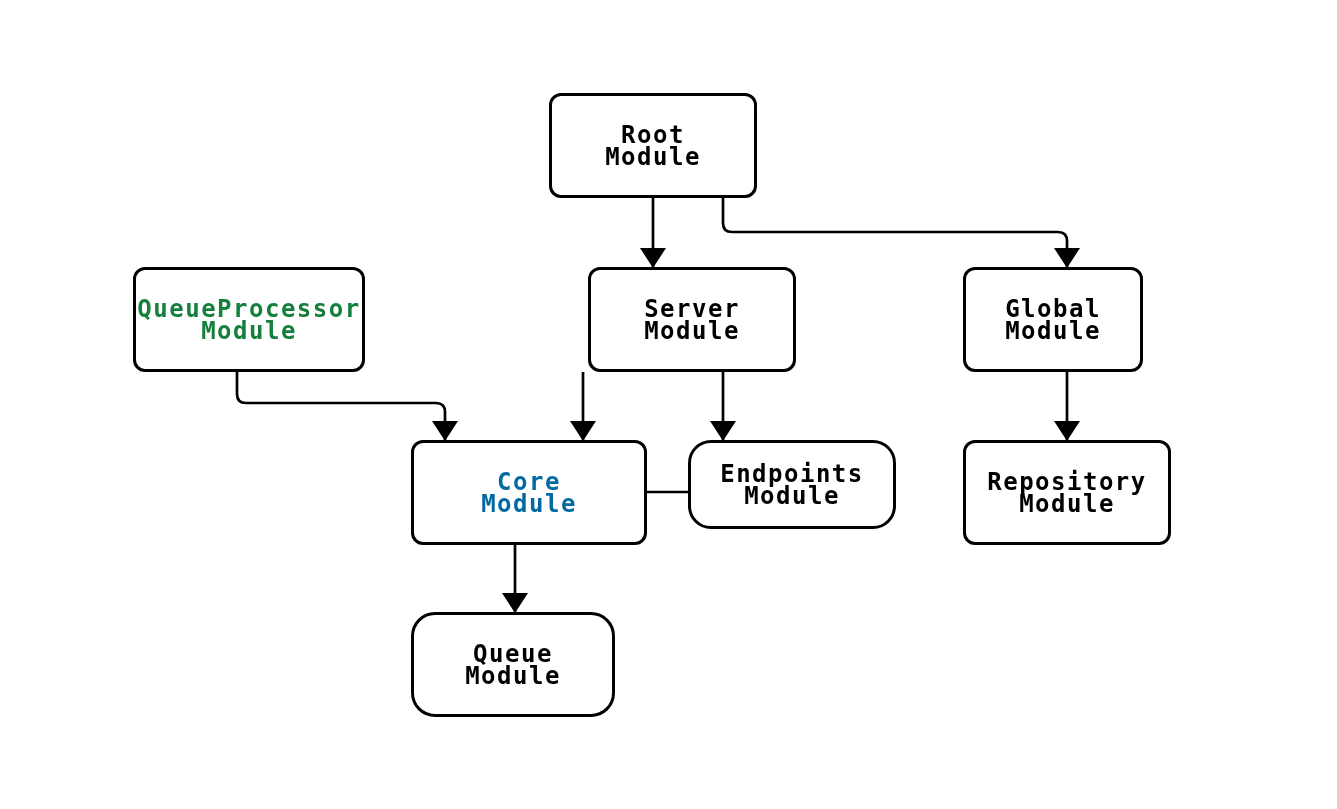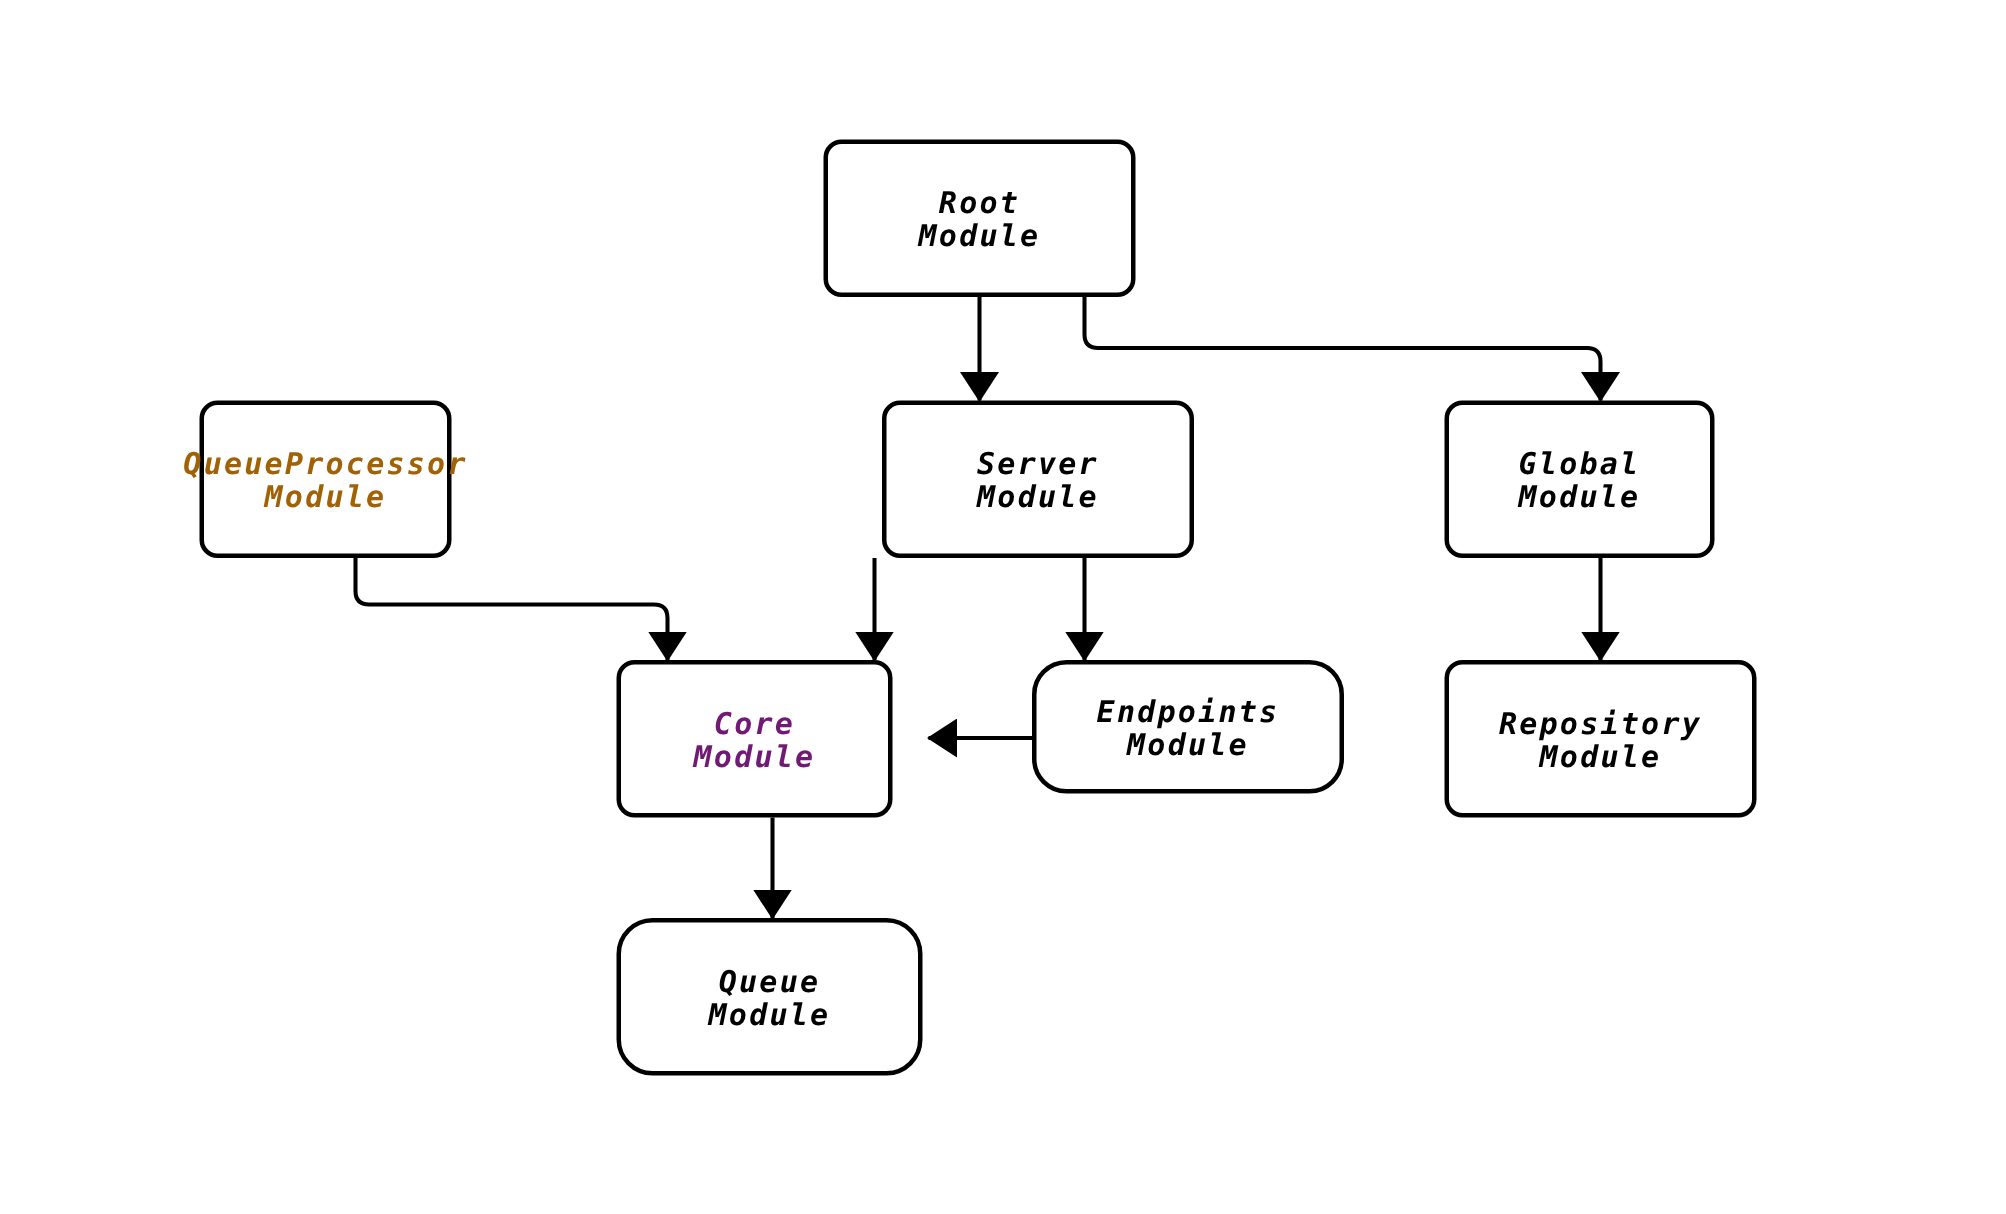--- a/index.html
+++ b/index.html
@@ -28,24 +28,23 @@
     border-width: 3px;
     border-radius: 12px;
     display: flex;
     align-items: center;
     justify-content: center;
     text-align: center;
   }
   .node-label {
     white-space: pre-line;
     font-weight: bold;
-    font-size: 20px;
+    font-size: 24px;
     line-height: 22px;
     letter-spacing: 1.5px;
-    font-style: italic;
   }
 </style>
 </head>
 <body>
 
 <div class="stage" style="background: rgb(255, 255, 255);">
 
   <svg class="edges" width="1337" height="809" viewBox="0 0 1337 809" xmlns="http://www.w3.org/2000/svg">
     <defs>
       <marker id="arrowhead" markerUnits="userSpaceOnUse" markerWidth="20" markerHeight="26" viewBox="0 0 20 26" refX="19" refY="13" orient="auto">
@@ -61,33 +60,33 @@
         <path d="M 688 492 L 619 492" fill="none" stroke="#000000" stroke-width="2.7" marker-end="url(#arrowhead)"></path>
         <path d="M 1067 372 L 1067 440" fill="none" stroke="#000000" stroke-width="2.7" marker-end="url(#arrowhead)"></path>
         <path d="M 515 545 L 515 612" fill="none" stroke="#000000" stroke-width="2.7" marker-end="url(#arrowhead)"></path>
       </g>
   </svg>
 
   <div class="node" style="left: 549px; top: 93px; width: 208px; height: 105px; background: rgb(255, 255, 255); border-color: rgb(0, 0, 0); border-width: 3px; color: rgb(0, 0, 0);">
     <span class="node-label">Root
 Module</span>
   </div>
-  <div class="node" style="left: 133px; top: 267px; width: 168px; height: 105px; background: rgb(255, 255, 255); border-color: rgb(0, 0, 0); border-width: 3px; color: #a16207;">
+  <div class="node" style="left: 133px; top: 267px; width: 232px; height: 105px; background: rgb(255, 255, 255); border-color: rgb(0, 0, 0); border-width: 3px; color: #15803d;">
     <span class="node-label">QueueProcessor
 Module</span>
   </div>
   <div class="node" style="left: 549px; top: 267px; width: 208px; height: 105px; background: rgb(255, 255, 255); border-color: rgb(0, 0, 0); border-width: 3px; color: rgb(0, 0, 0); margin-left: 39px;">
     <span class="node-label">Server
 Module</span>
   </div>
   <div class="node" style="left: 963px; top: 267px; width: 180px; height: 105px; background: rgb(255, 255, 255); border-color: rgb(0, 0, 0); border-width: 3px; color: rgb(0, 0, 0);">
     <span class="node-label">Global
 Module</span>
   </div>
-  <div class="node" style="left: 411px; top: 440px; width: 184px; height: 105px; background: rgb(255, 255, 255); border-color: rgb(0, 0, 0); border-width: 3px; color: #701a75;">
+  <div class="node" style="left: 411px; top: 440px; width: 236px; height: 105px; background: rgb(255, 255, 255); border-color: rgb(0, 0, 0); border-width: 3px; color: #0369a1;">
     <span class="node-label">Core
 Module</span>
   </div>
   <div class="node" style="left: 688px; top: 440px; width: 208px; height: 89px; background: rgb(255, 255, 255); border-color: rgb(0, 0, 0); border-width: 3px; color: rgb(0, 0, 0); border-radius: 23px;">
     <span class="node-label">Endpoints
 Module</span>
   </div>
   <div class="node" style="left: 963px; top: 440px; width: 208px; height: 105px; background: rgb(255, 255, 255); border-color: rgb(0, 0, 0); border-width: 3px; color: rgb(0, 0, 0);">
     <span class="node-label">Repository
 Module</span>

